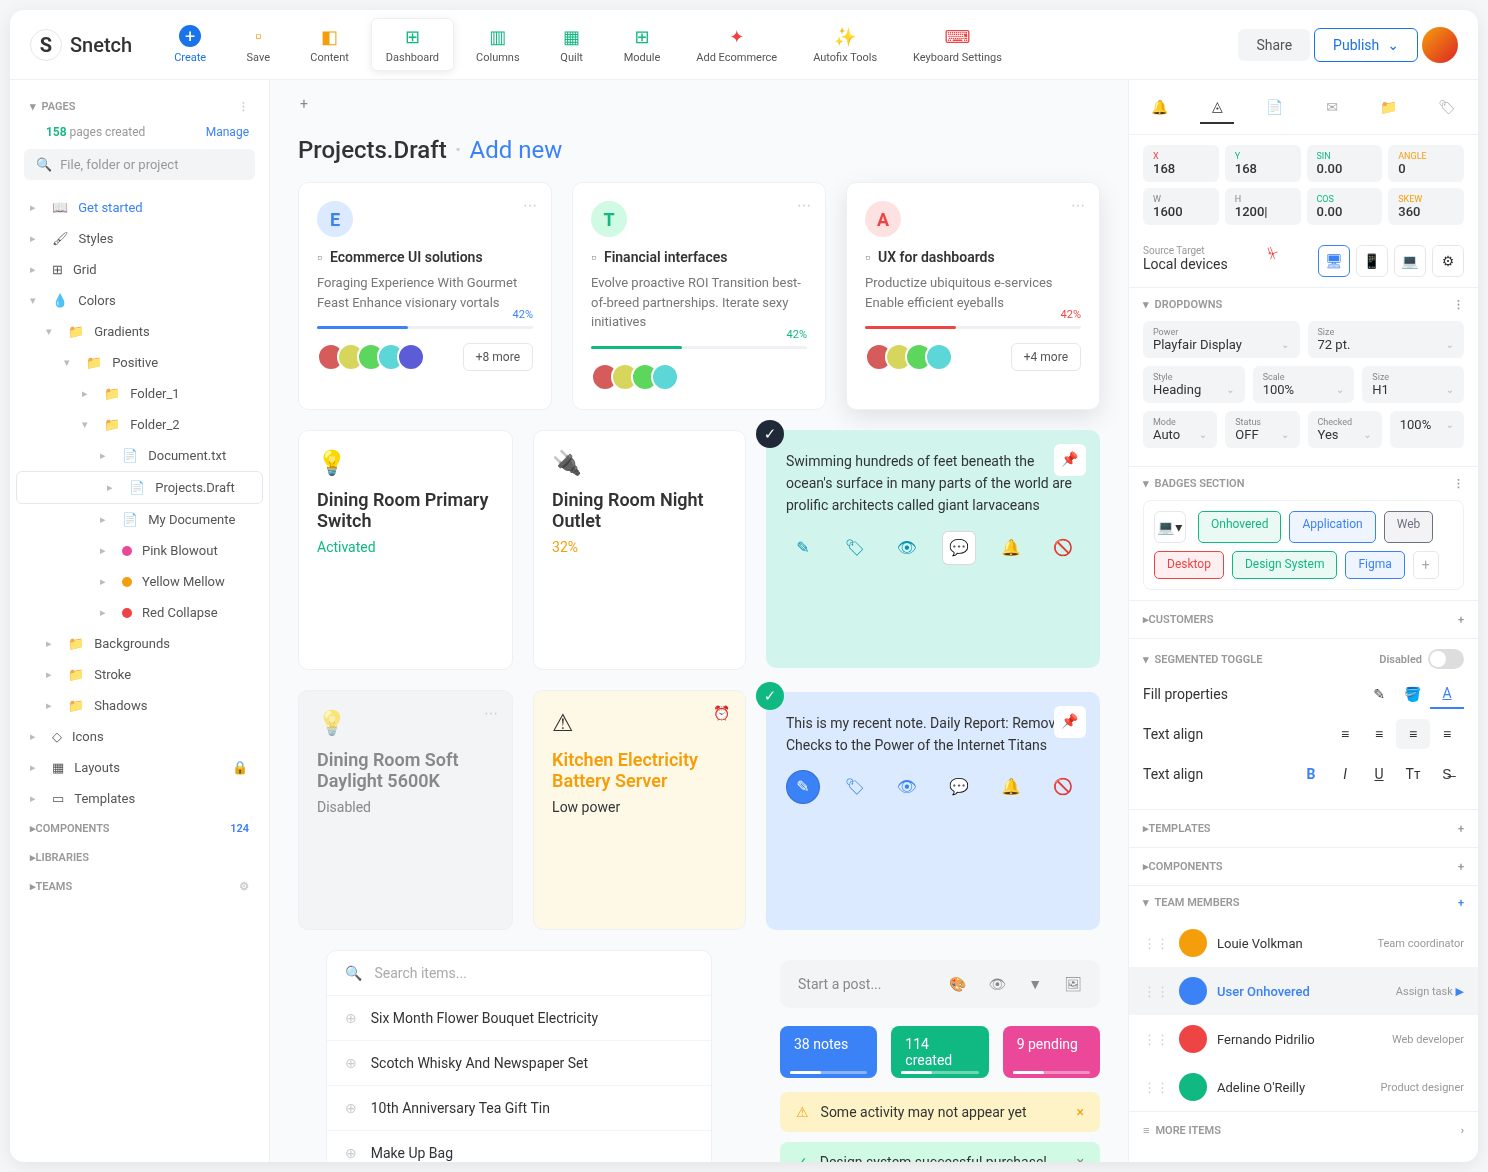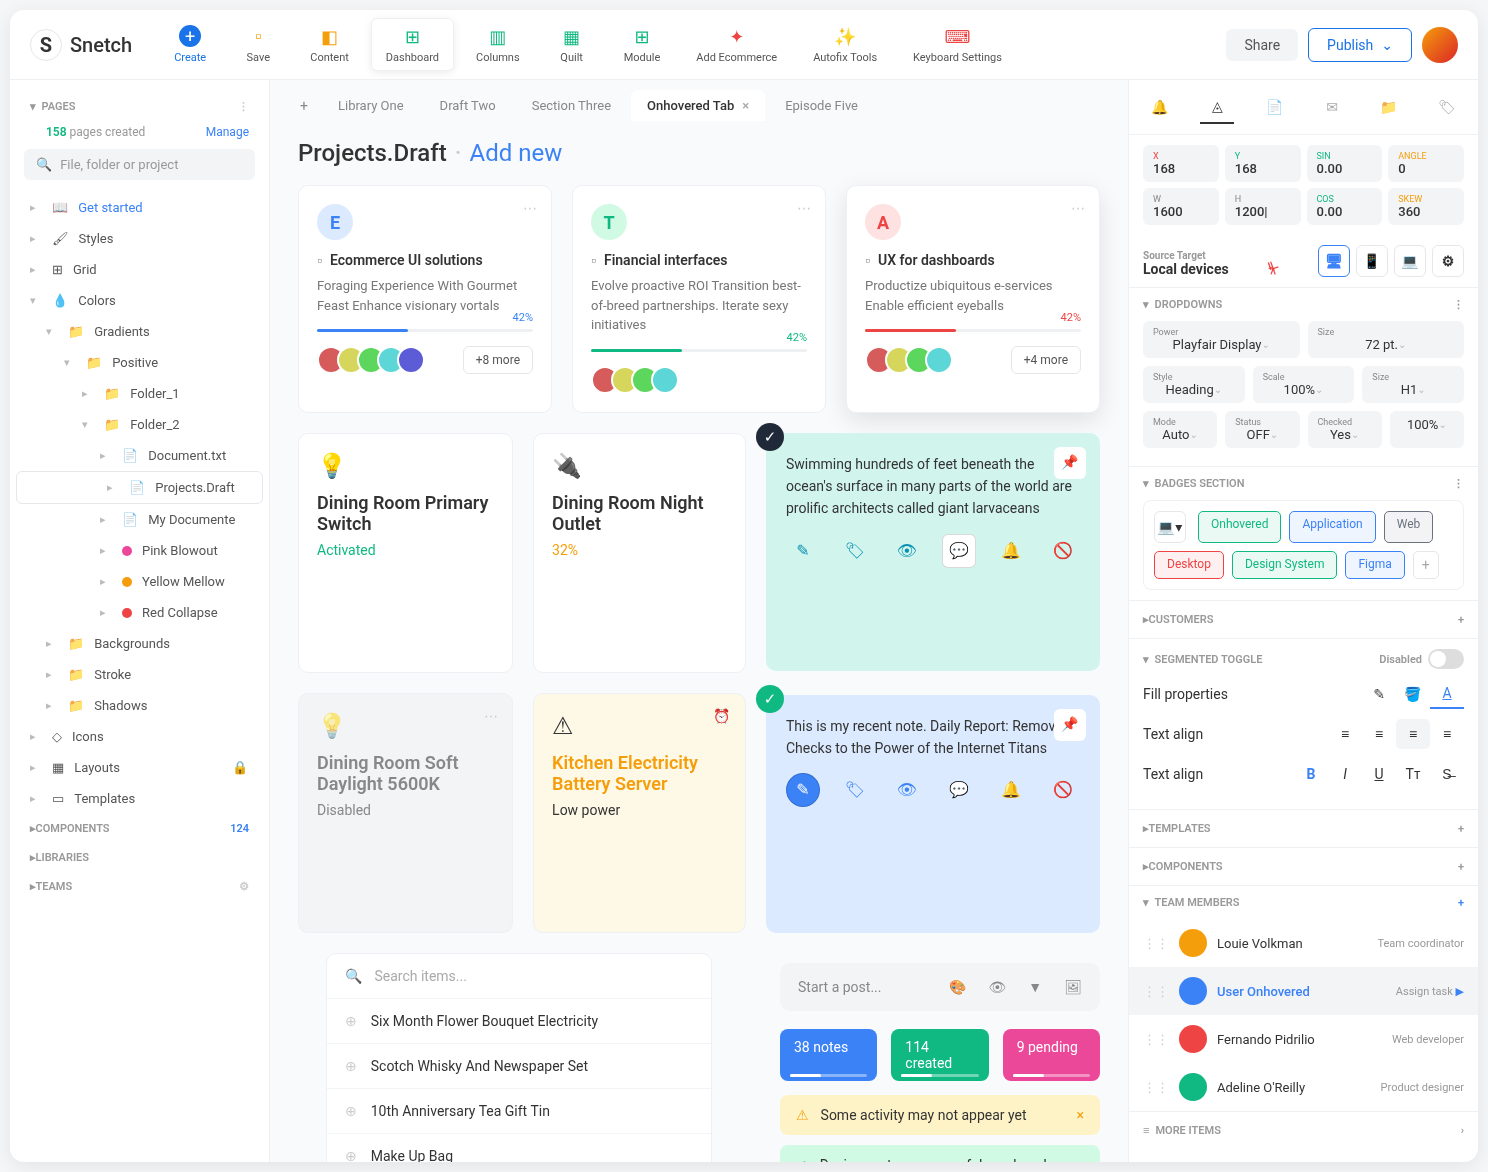--- a/index.html
+++ b/index.html
@@ -5,21 +5,21 @@
 * { margin:0; padding:0; box-sizing:border-box; font-family:-apple-system,BlinkMacSystemFont,"Segoe UI",Roboto,sans-serif; }
 body { background:#f5f6f8; width:1488px; height:1172px; overflow:hidden; font-size:14px; color:#333; }
 .app { display:flex; flex-direction:column; width:100%; height:100%; background:#fff; border-radius:14px; margin:10px; width:calc(100% - 20px); height:calc(100% - 20px); box-shadow:0 4px 20px rgba(0,0,0,0.08); }
 .topbar { display:flex; align-items:center; padding:8px 20px; border-bottom:1px solid #eef0f3; gap:8px; }
 .logo { display:flex; align-items:center; gap:8px; font-size:20px; font-weight:500; margin-right:20px; }
 .logo-badge { width:32px; height:32px; border-radius:50%; border:1px solid #e5e7eb; display:flex; align-items:center; justify-content:center; font-weight:700; }
 .tool { display:flex; flex-direction:column; align-items:center; padding:6px 14px; font-size:11px; color:#555; border-radius:6px; cursor:pointer; min-width:60px; gap:4px; }
 .tool.active { background:#fff; box-shadow:0 2px 8px rgba(0,0,0,0.08); border:1px solid #eef0f3; }
 .tool.primary { color:#1a73e8; }
 .tool-icon { width:22px; height:22px; display:flex; align-items:center; justify-content:center; font-size:18px; }
-.topbar-right { margin-left:auto; display:flex; align-items:center; gap:10px; }
+.topbar-right { margin-left:auto; display:flex; align-items:center; gap:4px; }
 .btn-share { padding:8px 18px; background:#f3f4f6; border-radius:6px; cursor:pointer; color:#555; }
 .btn-publish { padding:8px 18px; background:#fff; border:1px solid #1a73e8; color:#1a73e8; border-radius:6px; cursor:pointer; display:flex; align-items:center; gap:8px; }
 .avatar { width:36px; height:36px; border-radius:50%; background:linear-gradient(135deg,#f59e0b,#dc2626); }
 .main { display:flex; flex:1; overflow:hidden; }
 .sidebar { width:260px; border-right:1px solid #eef0f3; padding:12px 0; overflow-y:auto; }
 .side-sec { padding:8px 20px; font-size:11px; color:#999; font-weight:600; display:flex; align-items:center; justify-content:space-between; }
 .side-sec .chev { margin-right:6px; }
 .pages-info { padding:4px 20px 10px 36px; display:flex; justify-content:space-between; font-size:12px; }
 .pages-info .count { color:#10b981; font-weight:600; }
 .pages-info .manage { color:#3b82f6; cursor:pointer; }
@@ -87,31 +87,31 @@
 .alert { padding:12px 16px; border-radius:8px; display:flex; align-items:center; gap:12px; justify-content:space-between; }
 .alert-left { display:flex; align-items:center; gap:12px; }
 .rightpanel { width:350px; border-left:1px solid #eef0f3; padding:0; overflow-y:auto; }
 .rp-tabs { display:flex; padding:10px 14px; gap:8px; justify-content:space-between; border-bottom:1px solid #eef0f3; }
 .rp-tab { width:34px; height:34px; display:flex; align-items:center; justify-content:center; color:#aaa; cursor:pointer; border-radius:6px; }
 .rp-tab.active { color:#333; border-bottom:2px solid #333; border-radius:0; }
 .coords { display:grid; grid-template-columns:1fr 1fr 1fr 1fr; gap:6px; padding:10px 14px; }
 .coord { background:#f3f4f6; padding:6px 10px; border-radius:6px; }
 .coord-label { font-size:9px; color:#888; }
 .coord-val { font-size:13px; font-weight:500; }
-.source { padding:10px 14px; display:flex; align-items:flex-end; justify-content:space-between;font-weight:bold; }
+.source { padding:10px 14px; display:flex; align-items:flex-start; justify-content:space-between; }
 .source-devices { display:flex; gap:6px; }
 .dev-btn { width:32px; height:32px; border:1px solid #e5e7eb; border-radius:6px; display:flex; align-items:center; justify-content:center; cursor:pointer; font-size:14px; }
 .dev-btn.active { border-color:#3b82f6; color:#3b82f6; }
 .rp-section { padding:10px 14px; border-top:1px solid #eef0f3; }
 .rp-section-title { font-size:11px; color:#999; font-weight:600; display:flex; justify-content:space-between; align-items:center; margin-bottom:10px; }
 .rp-section-title .chev { margin-right:6px; }
 .prop-grid { display:flex; gap:8px; margin-bottom:8px; }
 .prop { flex:1; background:#f3f4f6; padding:6px 10px; border-radius:6px; }
 .prop-label { font-size:9px; color:#888; }
-.prop-val { font-size:13px; display:flex; justify-content:center; align-items:center; }
+.prop-val { font-size:13px; display:flex; justify-content:space-between; align-items:center; }
 .badges { display:flex; flex-wrap:wrap; gap:8px; padding:10px; border:1px solid #eef0f3; border-radius:8px; }
 .badge { padding:5px 12px; border-radius:5px; font-size:12px; border:1px solid; cursor:pointer; }
 .badge-add { padding:5px 8px; border:1px solid #e5e7eb; border-radius:5px; color:#aaa; cursor:pointer; }
 .toggle { width:36px; height:20px; background:#ddd; border-radius:10px; position:relative; }
 .toggle::after { content:''; position:absolute; width:16px; height:16px; background:#fff; border-radius:50%; top:2px; left:2px; }
 .seg-row { display:flex; justify-content:space-between; align-items:center; margin-bottom:10px; }
 .seg-btns { display:flex; gap:0; }
 .seg-btn { width:34px; height:30px; display:flex; align-items:center; justify-content:center; cursor:pointer; font-size:14px; }
 .seg-btn.active { background:#f3f4f6; border-radius:5px; }
 .seg-btn.activeblue { color:#3b82f6; border-bottom:2px solid #3b82f6; }
@@ -310,27 +310,20 @@
       <div class="side-foot">
           <span><span class="chev">▸</span><span>TEAMS</span></span>
           <span style="color:#ccc">⚙</span>
         </div>
     </div>
 
     <div class="content">
       <div class="center">
         <div class="tabs">
           <div class="tab-add">+</div>
-          <div id="tab-list" style="display:flex;gap:4px">
-              <div class="tab">Library One</div>
-              <div class="tab">Draft Two</div>
-              <div class="tab">Section Three</div>
-              <div class="tab active">Onhovered Tab<span class="close">×</span></div>
-              <div class="tab">Episode Five</div>
-            </div>
         </div>
         <div class="page-title">
             <span>Projects.Draft</span>
             <span style="color:#ccc">·</span>
             <span class="add">Add new</span>
           </div>
 
         <div class="cards-row" id="cards-row">
             <div class="card">
               <div class="card-menu">⋯</div>

